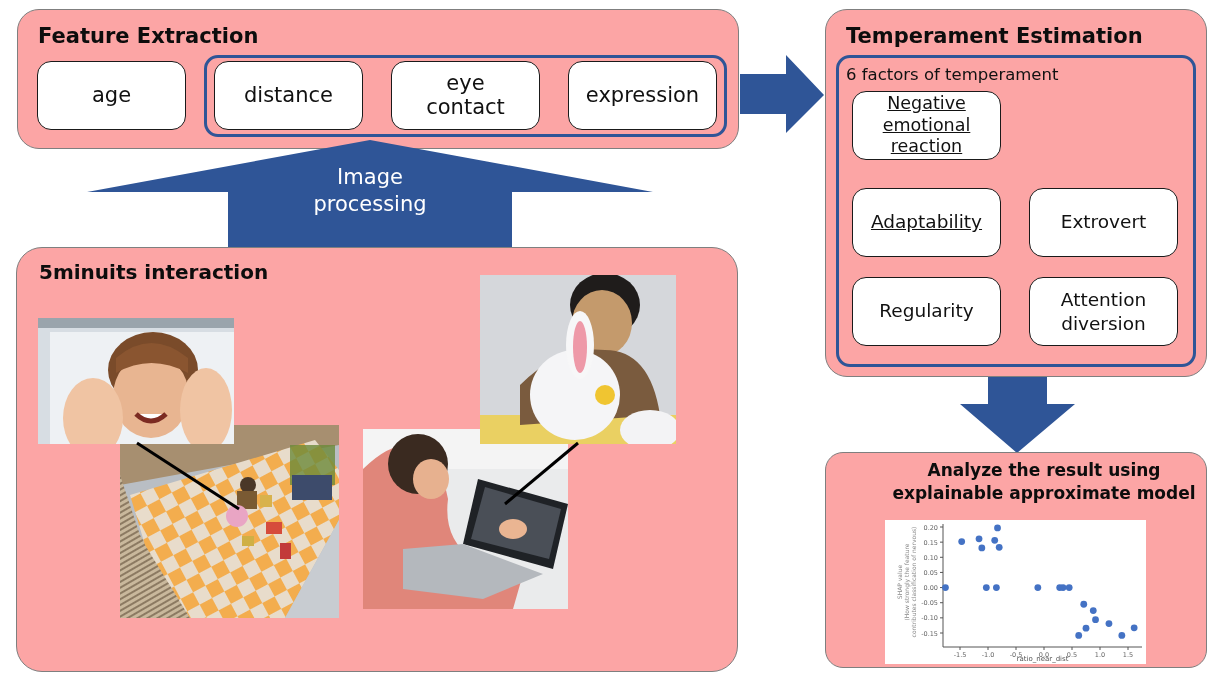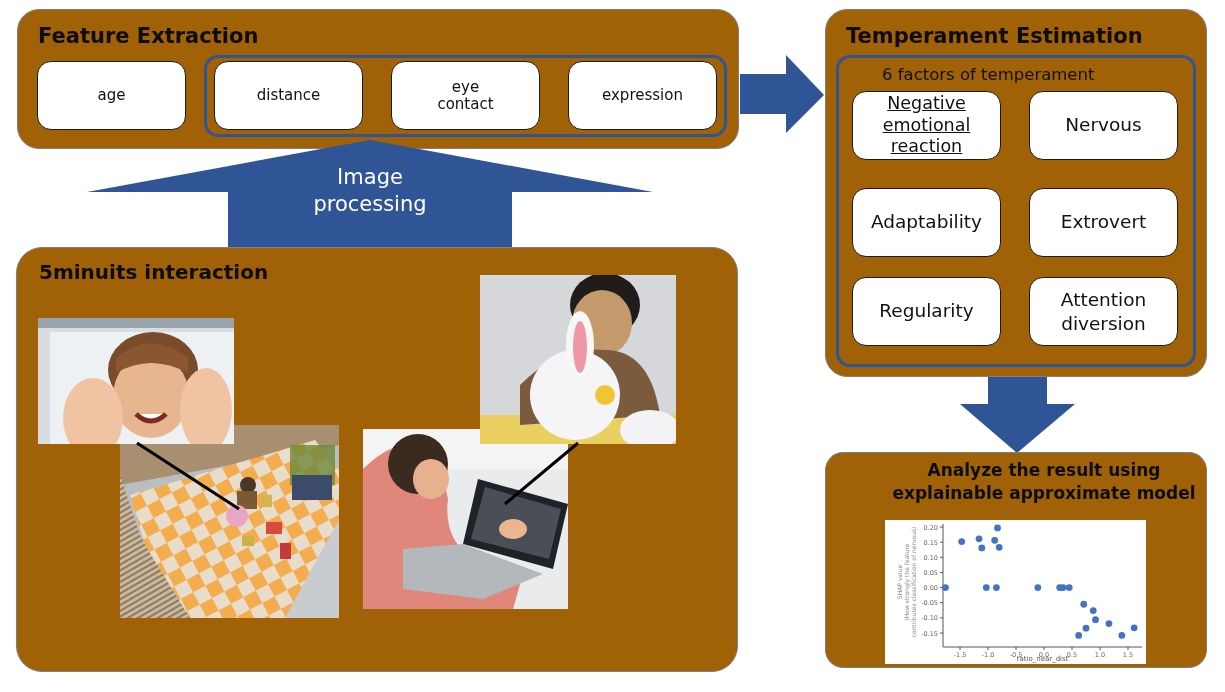--- a/index.html
+++ b/index.html
@@ -1,32 +1,32 @@
 <!DOCTYPE html>
 <html><head>
 <meta charset="utf-8">
 <style>
   html, body { margin: 0; padding: 0; background: #ffffff; }
   body { width: 1225px; height: 692px; position: relative; overflow: hidden;
          font-family: "DejaVu Sans", "Liberation Sans", sans-serif; color: #111; }
-  .panel { position: absolute; background: #a16207; border: 1.5px solid #7f7f7f;
+  .panel { position: absolute; background: #fca5a5; border: 1.5px solid #7f7f7f;
            border-radius: 22px; box-sizing: border-box; }
   .panel-title { position: absolute; font-weight: bold; font-size: 21px; color: #0d0d0d; white-space: nowrap; }
   .group { position: absolute; border: 3px solid #2f5597; border-radius: 14px; box-sizing: border-box; }
   .box { position: absolute; background: #fff; border: 1.3px solid #1a1a1a; border-radius: 14px;
          box-sizing: border-box; display: flex; align-items: center; justify-content: center;
-         text-align: center; font-size: 15px; line-height: 1.12; color: #111; }
+         text-align: center; font-size: 21px; line-height: 1.12; color: #111; }
   .box.small { font-size: 17.5px; line-height: 1.25; }
   .box.small2 { font-size: 18.5px; }
   .arrow { position: absolute; }
   .arrow-label { position: absolute; color: #fff; font-size: 21px; line-height: 1.3; text-align: center; }
   .photo { position: absolute; overflow: hidden; }
   .connector { position: absolute; }
   .chart { position: absolute; background: #fff; }
-  #factors-caption { position: absolute; font-size: 16.5px; color: #111; white-space: nowrap; margin-left: 36px; }
+  #factors-caption { position: absolute; font-size: 16.5px; color: #111; white-space: nowrap; }
 </style>
 </head>
 <body>
 
 <div class="panel" style="left:17px; top:9px; width:722px; height:140px;">
   <div class="panel-title" style="left:20px; top:14px;">Feature Extraction</div>
   <div class="box" style="left:19px; top:51px; width:149px; height:69px;">age</div>
   <div class="group" style="left:186px; top:45px; width:523px; height:82px;"></div>
   <div class="box" style="left:196px; top:51px; width:149px; height:69px;">distance</div>
   <div class="box" style="left:373px; top:51px; width:149px; height:69px; flex-direction:column;">
@@ -123,22 +123,21 @@
   <polygon points="0,19 46,19 46,0 84,40 46,78 46,59 0,59" fill="#2f5597"></polygon>
 </svg>
 
 <div class="panel" style="left:825px; top:9px; width:382px; height:368px;">
   <div class="panel-title" style="left:20px; top:14px;">Temperament Estimation</div>
   <div class="group" style="left:10px; top:45px; width:360px; height:312px;"></div>
   <div id="factors-caption" style="left:20px; top:55px;">6 factors of temperament</div>
   <div class="box small" style="left:26px; top:81px; width:149px; height:69px; white-space:pre-line;text-decoration:underline;">Negative
 emotional
 reaction</div>
-  <div class="box small2" style="left:203px; top:81px; width:149px; height:69px;">Nervous</div>
-  <div class="box small2" style="left:26px; top:178px; width:149px; height:69px;">Adaptability</div>
+  <div class="box small2" style="left:26px; top:178px; width:149px; height:69px;text-decoration:underline;">Adaptability</div>
   <div class="box small2" style="left:26px; top:267px; width:149px; height:69px;">Regularity</div>
   <div class="box small2" style="left:203px; top:178px; width:149px; height:69px;">Extrovert</div>
   <div class="box small2" style="left:203px; top:267px; width:149px; height:69px; white-space:pre-line; line-height:1.25;">Attention
 diversion</div>
 </div>
 
 <svg class="arrow" style="left:958px; top:377px;" width="120" height="78" viewBox="0 0 120 78">
   <polygon points="30,0 89,0 89,27 117,27 59,76 2,27 30,27" fill="#2f5597"></polygon>
 </svg>
 

